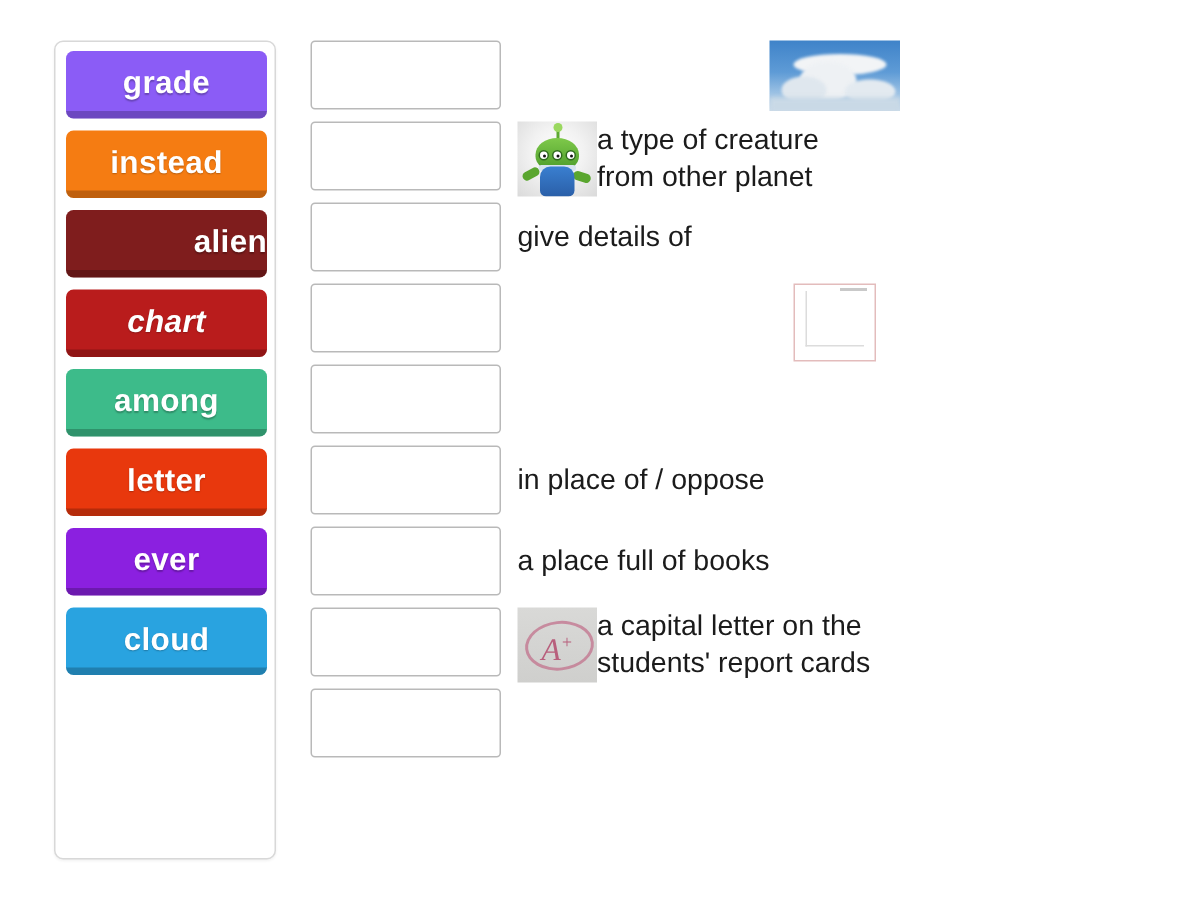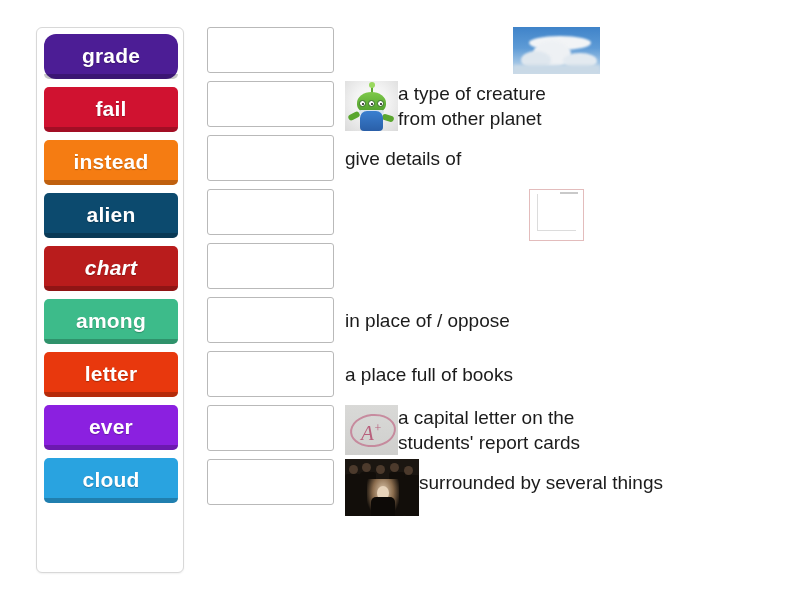--- a/index.html
+++ b/index.html
@@ -290,30 +290,27 @@
     width: 24px; height: 19px; border-radius: 5px 5px 0 0;
     background: #0d0a07;
   }
 </style>
 </head>
 <body>
 
 <div id="app">
 
   <div class="word-bank">
-    <div class="tile" style="background: #4c1d95; border-radius: 12px;">
+    <div class="tile" style="background: #8b5cf6;">
       <span class="tile-label">grade</span>
-    </div>
-    <div class="tile" style="background: rgb(208, 18, 48);">
-      <span class="tile-label">fail</span>
     </div>
     <div class="tile" style="background: rgb(245, 124, 18); justify-content: center;">
       <span class="tile-label">instead</span>
     </div>
-    <div class="tile" style="background: #0c4a6e;">
+    <div class="tile" style="background: #7f1d1d; justify-content: flex-end;">
       <span class="tile-label">alien</span>
     </div>
     <div class="tile" style="background: #b91c1c; font-style: italic;">
       <span class="tile-label">chart</span>
     </div>
     <div class="tile" style="background: rgb(61, 187, 138);">
       <span class="tile-label">among</span>
     </div>
     <div class="tile" style="background: rgb(232, 56, 13);">
       <span class="tile-label">letter</span>
@@ -432,35 +429,16 @@
           <div class="ring"></div>
           <div class="letter">A<sup style="font-size:12px">+</sup></div>
         </div>
         <span class="def-text">a capital letter on the
 students' report cards</span>
       </div>
     </div>
 
     <div class="row">
       <div class="dropbox"></div>
-      <div class="def align-mid">
-        <div class="thumb thumb-crowd">
-          <div class="h" style="left:4px;top:6px;width:9px;height:9px"></div>
-          <div class="h" style="left:17px;top:4px;width:9px;height:9px"></div>
-          <div class="h" style="left:31px;top:6px;width:9px;height:9px"></div>
-          <div class="h" style="left:45px;top:4px;width:9px;height:9px"></div>
-          <div class="h" style="left:59px;top:7px;width:9px;height:9px"></div>
-          <div class="h" style="left:10px;top:22px;width:8px;height:8px"></div>
-          <div class="h" style="left:54px;top:22px;width:8px;height:8px"></div>
-          <div class="g" style="left:0px;top:15px;width:16px;height:42px"></div>
-          <div class="g" style="left:15px;top:13px;width:16px;height:44px"></div>
-          <div class="g" style="left:44px;top:13px;width:16px;height:44px"></div>
-          <div class="g" style="left:59px;top:16px;width:16px;height:41px"></div>
-          <div class="spot"></div>
-          <div class="face"></div>
-          <div class="gown"></div>
-        </div>
-        <span class="def-text">surrounded by several things</span>
-      </div>
     </div>
 
   </div>
 </div>
 
 </body></html>

